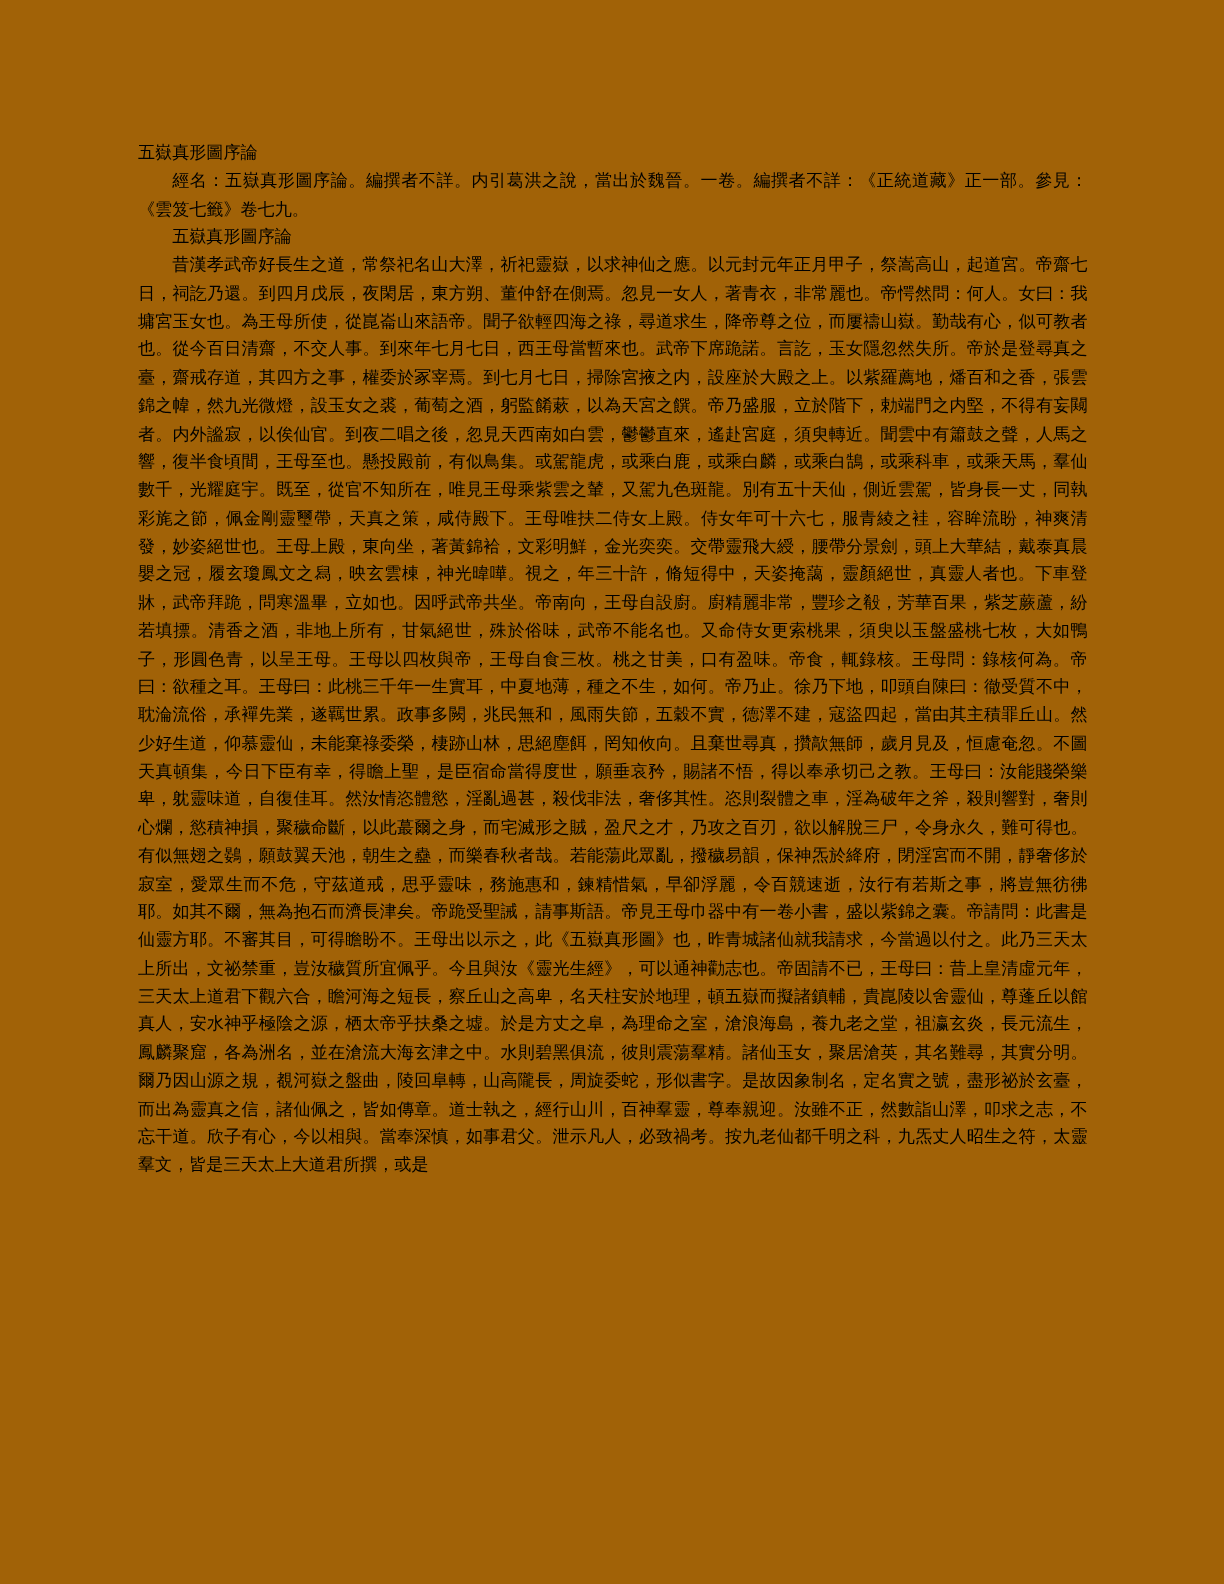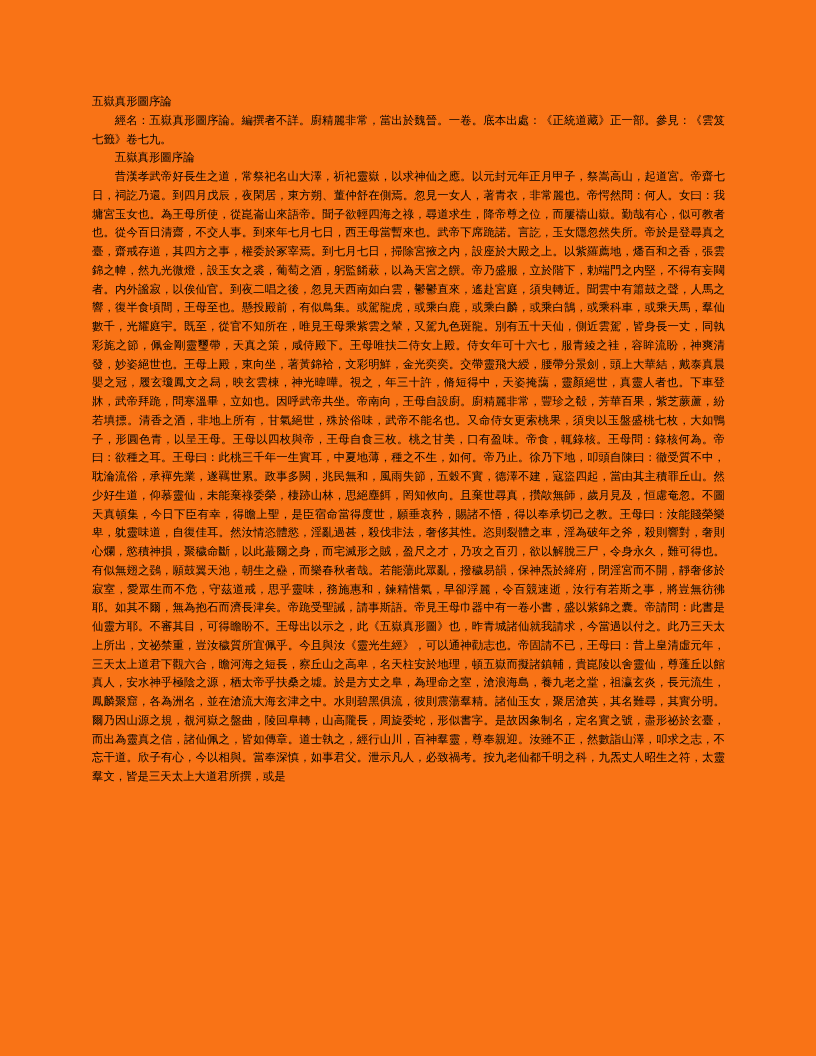--- a/index.html
+++ b/index.html
@@ -13,21 +13,21 @@
     font-family: "DejaVu Serif", "Liberation Serif", serif;
     color: #000000;
     -webkit-font-smoothing: none;
   }
   .page {
     position: relative;
     width: 816px;
     height: 1056px;
     box-sizing: border-box;
     padding: 92px 91px 70px 92px;
-    background: #f97316;
+    background: #a16207;
     overflow: hidden;
   }
   .doc-body {
     font-size: 11.4px;
     line-height: 18.75px;
     text-align: justify;
     text-justify: inter-character;
   }
   .para {
     margin: 0;
@@ -48,17 +48,17 @@
     line-height: 18.75px;
     text-indent: 0;
   }
 </style>
 </head>
 <body>
 
 <div class="page">
   <div class="doc-body">
     <div class="title-line">五嶽真形圖序論</div>
-    <div class="para indent">經名：五嶽真形圖序論。編撰者不詳。廚精麗非常，當出於魏晉。一卷。底本出處：《正統道藏》正一部。參見：《雲笈七籤》卷七九。</div>
+    <div class="para indent">經名：五嶽真形圖序論。編撰者不詳。内引葛洪之說，當出於魏晉。一卷。編撰者不詳：《正統道藏》正一部。參見：《雲笈七籤》卷七九。</div>
     <div class="para indent">五嶽真形圖序論</div>
     <div class="para indent">昔漢孝武帝好長生之道，常祭祀名山大澤，祈祀靈嶽，以求神仙之應。以元封元年正月甲子，祭嵩高山，起道宮。帝齋七日，祠訖乃還。到四月戊辰，夜閑居，東方朔、董仲舒在側焉。忽見一女人，著青衣，非常麗也。帝愕然問：何人。女曰：我墉宮玉女也。為王母所使，從崑崙山來語帝。聞子欲輕四海之祿，尋道求生，降帝尊之位，而屢禱山嶽。勤哉有心，似可教者也。從今百日清齋，不交人事。到來年七月七日，西王母當暫來也。武帝下席跪諾。言訖，玉女隱忽然失所。帝於是登尋真之臺，齋戒存道，其四方之事，權委於冢宰焉。到七月七日，掃除宮掖之内，設座於大殿之上。以紫羅薦地，燔百和之香，張雲錦之幃，然九光微燈，設玉女之裘，葡萄之酒，躬監餚蔌，以為天宮之饌。帝乃盛服，立於階下，勅端門之内堅，不得有妄闚者。内外謐寂，以俟仙官。到夜二唱之後，忽見天西南如白雲，鬱鬱直來，遙赴宮庭，須臾轉近。聞雲中有簫鼓之聲，人馬之響，復半食頃間，王母至也。懸投殿前，有似鳥集。或駕龍虎，或乘白鹿，或乘白麟，或乘白鵠，或乘科車，或乘天馬，羣仙數千，光耀庭宇。既至，從官不知所在，唯見王母乘紫雲之輦，又駕九色斑龍。別有五十天仙，側近雲駕，皆身長一丈，同執彩旄之節，佩金剛靈璽帶，天真之策，咸侍殿下。王母唯扶二侍女上殿。侍女年可十六七，服青綾之袿，容眸流盼，神爽清發，妙姿絕世也。王母上殿，東向坐，著黃錦袷，文彩明鮮，金光奕奕。交帶靈飛大綬，腰帶分景劍，頭上大華結，戴泰真晨嬰之冠，履玄瓊鳳文之舄，映玄雲棟，神光暐嘩。視之，年三十許，脩短得中，天姿掩藹，靈顏絕世，真靈人者也。下車登牀，武帝拜跪，問寒溫畢，立如也。因呼武帝共坐。帝南向，王母自設廚。廚精麗非常，豐珍之殽，芳華百果，紫芝蕨蘆，紛若填摽。清香之酒，非地上所有，甘氣絕世，殊於俗味，武帝不能名也。又命侍女更索桃果，須臾以玉盤盛桃七枚，大如鴨子，形圓色青，以呈王母。王母以四枚與帝，王母自食三枚。桃之甘美，口有盈味。帝食，輒錄核。王母問：錄核何為。帝曰：欲種之耳。王母曰：此桃三千年一生實耳，中夏地薄，種之不生，如何。帝乃止。徐乃下地，叩頭自陳曰：徹受質不中，耽淪流俗，承襌先業，遂羈世累。政事多闕，兆民無和，風雨失節，五穀不實，德澤不建，寇盜四起，當由其主積罪丘山。然少好生道，仰慕靈仙，未能棄祿委榮，棲跡山林，思絕塵餌，罔知攸向。且棄世尋真，攢歊無師，歲月見及，恒慮奄忽。不圖天真頓集，今日下臣有幸，得瞻上聖，是臣宿命當得度世，願垂哀矜，賜諸不悟，得以奉承切己之教。王母曰：汝能賤榮樂卑，躭靈味道，自復佳耳。然汝情恣體慾，淫亂過甚，殺伐非法，奢侈其性。恣則裂體之車，淫為破年之斧，殺則響對，奢則心爛，慾積神損，聚穢命斷，以此蕞爾之身，而宅滅形之賊，盈尺之才，乃攻之百刃，欲以解脫三尸，令身永久，難可得也。有似無翅之鷃，願鼓翼天池，朝生之蠱，而樂春秋者哉。若能蕩此眾亂，撥穢易韻，保神炁於絳府，閉淫宮而不開，靜奢侈於寂室，愛眾生而不危，守茲道戒，思乎靈味，務施惠和，鍊精惜氣，早卻浮麗，令百競速逝，汝行有若斯之事，將豈無彷彿耶。如其不爾，無為抱石而濟長津矣。帝跪受聖誡，請事斯語。帝見王母巾器中有一卷小書，盛以紫錦之囊。帝請問：此書是仙靈方耶。不審其目，可得瞻盼不。王母出以示之，此《五嶽真形圖》也，昨青城諸仙就我請求，今當過以付之。此乃三天太上所出，文祕禁重，豈汝穢質所宜佩乎。今且與汝《靈光生經》，可以通神勸志也。帝固請不已，王母曰：昔上皇清虛元年，三天太上道君下觀六合，瞻河海之短長，察丘山之高卑，名天柱安於地理，頓五嶽而擬諸鎮輔，貴崑陵以舍靈仙，尊蓬丘以館真人，安水神乎極陰之源，栖太帝乎扶桑之墟。於是方丈之阜，為理命之室，滄浪海島，養九老之堂，祖瀛玄炎，長元流生，鳳麟聚窟，各為洲名，並在滄流大海玄津之中。水則碧黑俱流，彼則震蕩羣精。諸仙玉女，聚居滄英，其名難尋，其實分明。爾乃因山源之規，覩河嶽之盤曲，陵回阜轉，山高隴長，周旋委蛇，形似書字。是故因象制名，定名實之號，盡形祕於玄臺，而出為靈真之信，諸仙佩之，皆如傳章。道士執之，經行山川，百神羣靈，尊奉親迎。汝雖不正，然數詣山澤，叩求之志，不忘干道。欣子有心，今以相與。當奉深慎，如事君父。泄示凡人，必致禍考。按九老仙都千明之科，九炁丈人昭生之符，太靈羣文，皆是三天太上大道君所撰，或是</div>
   </div>
 </div>
 
 </body></html>

